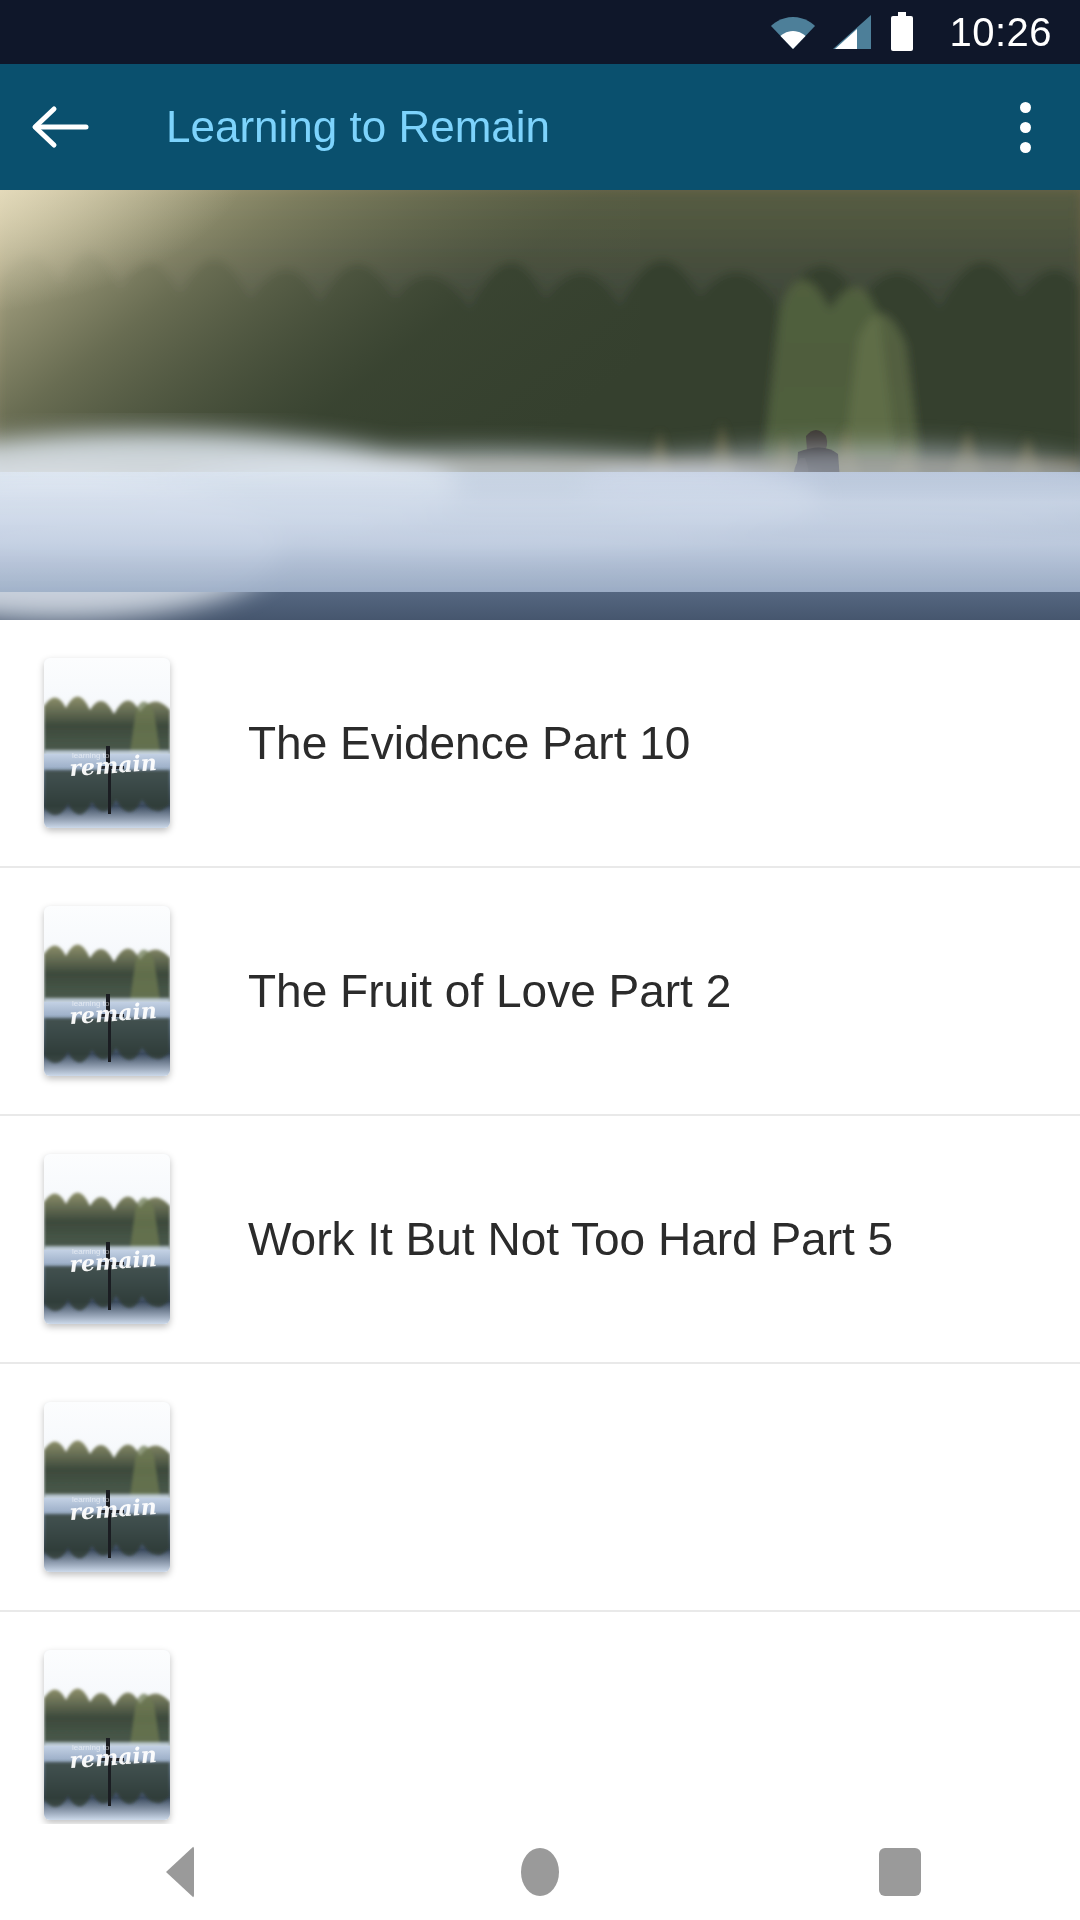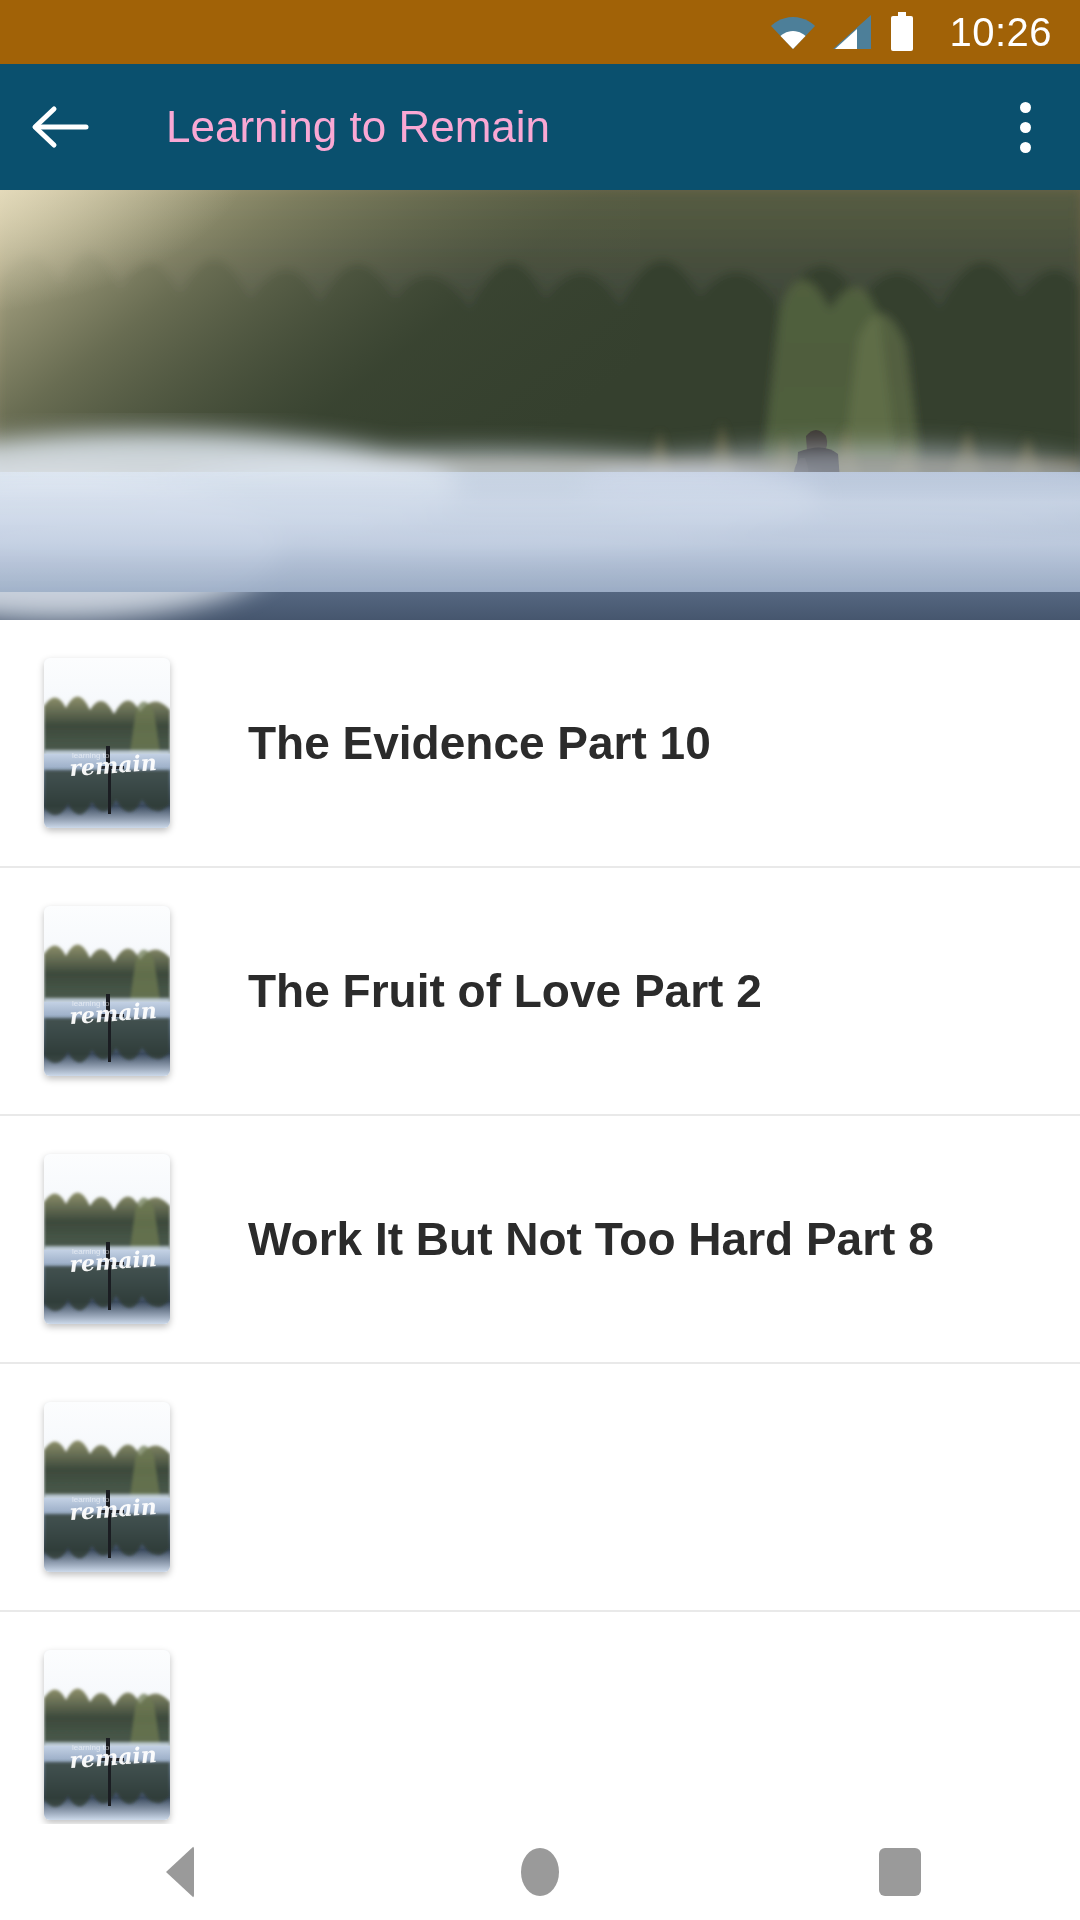--- a/index.html
+++ b/index.html
@@ -7,21 +7,21 @@
     width:1080px; height:1920px;
     background:#ffffff;
     font-family:"Liberation Sans", sans-serif;
     overflow:hidden;
   }
 
   
   #status-bar {
     position:absolute; top:0; left:0;
     width:1080px; height:64px;
-    background:#a16207;
+    background:#0f172a;
     display:flex; align-items:center; justify-content:flex-end;
     padding-right:28px;
   }
   .status-icons { display:flex; align-items:center; gap:16px; }
   .si { display:block; }
   #status-clock {
     color:#ffffff; font-size:40px; font-weight:400;
     margin-left:18px; letter-spacing:0.5px; line-height:1;
   }
 
@@ -31,21 +31,21 @@
     width:1080px; height:126px;
     background:#0a506e;
     display:flex; align-items:center;
   }
   #back-button {
     width:120px; height:126px;
     display:flex; align-items:center; justify-content:center;
     flex:0 0 auto; cursor:pointer;
   }
   #toolbar-title {
-    color:#f9a8d4; font-size:44px; font-weight:400;
+    color:#7dd3fc; font-size:44px; font-weight:400;
     margin-left:46px; flex:1 1 auto;
     white-space:nowrap; overflow:hidden;
   }
   #overflow-button {
     width:110px; height:126px;
     display:flex; flex-direction:column;
     align-items:center; justify-content:center;
     gap:9px; flex:0 0 auto; cursor:pointer;
   }
   #overflow-button i {
@@ -84,21 +84,21 @@
     width:126px; height:170px;
     margin-left:44px;
     border-radius:6px;
     overflow:hidden;
     box-shadow:0 3px 7px rgba(0,0,0,0.25);
     background:#eef3f8;
   }
   .thumb-wrap svg { display:block; width:126px; height:170px; }
   .item-title {
     margin-left:78px;
-    font-size:46px; font-weight:700;
+    font-size:46px; font-weight:400;
     color:#2b2b2b;
     white-space:nowrap;
   }
 
   
   #nav-bar {
     position:absolute; bottom:0; left:0;
     width:1080px; height:96px;
     display:flex; align-items:center; justify-content:space-around;
     background:rgba(255,255,255,0.97);
@@ -343,21 +343,21 @@
         <g filter="url(#tBlur)" opacity="0.8">
           <path d="M0 112 L0 150 Q14 166 24 146 Q36 168 48 144 Q60 164 72 142 Q86 166 98 142 Q112 162 126 146 L126 112 Z" fill="#2d3a33"></path>
         </g>
         <rect x="64" y="110" width="3" height="46" fill="#1b1d22"></rect>
         <rect x="56" y="108" width="24" height="3" fill="#22252b"></rect>
         <rect x="62" y="88" width="4" height="22" fill="#1b1d22"></rect>
         <text x="26" y="118" font-family="DejaVu Serif, serif" font-size="22" font-style="italic" font-weight="bold" fill="#ffffff" opacity="0.95" transform="rotate(-4 26 118)">remain</text>
         <text x="28" y="100" font-family="Liberation Sans, sans-serif" font-size="8" fill="#ffffff" opacity="0.55">learning to</text>
       </svg>
     </div>
-    <div class="item-title">Work It But Not Too Hard Part 8</div>
+    <div class="item-title">Work It But Not Too Hard Part 5</div>
   </div>
   <div class="list-divider"></div>
 
   <div class="list-item">
     <div class="thumb-wrap">
       <svg viewBox="0 0 126 170" preserveAspectRatio="none">
         <rect x="0" y="0" width="126" height="170" fill="url(#tSky)"></rect>
         <g filter="url(#tBlur)">
           <path d="M0 96 L0 48 Q12 30 22 50 Q34 26 46 52 Q58 32 70 56 Q84 30 96 54 Q110 34 126 52 L126 96 Z" fill="url(#tTree)"></path>
           <path d="M86 96 L92 52 Q100 34 110 54 L116 96 Z" fill="#6d7a52" opacity="0.75"></path>

